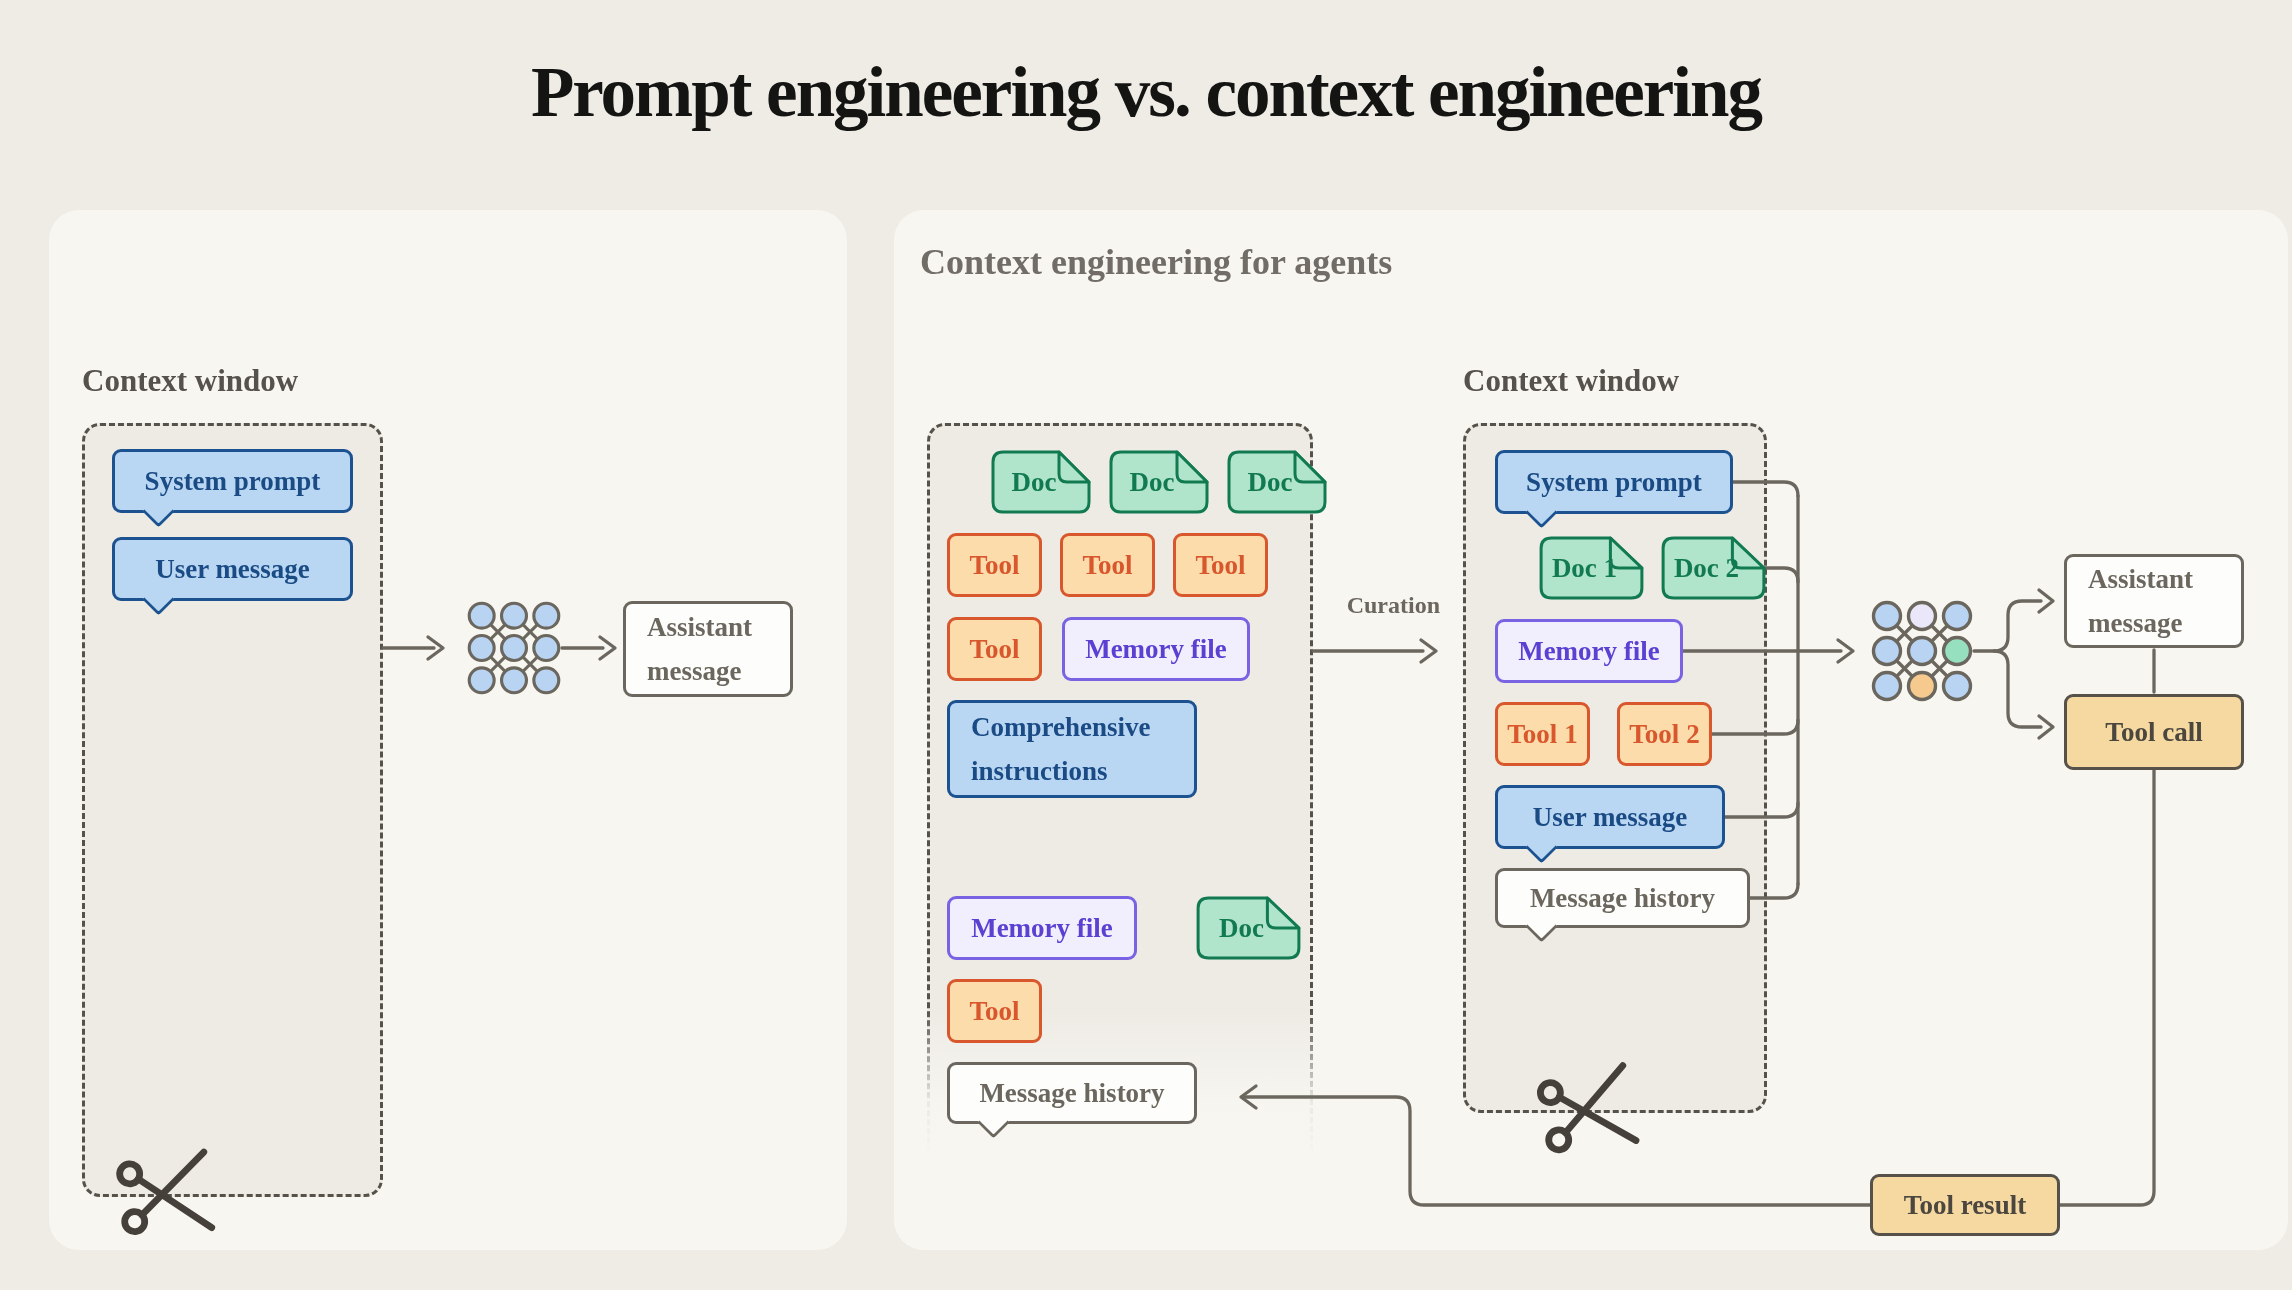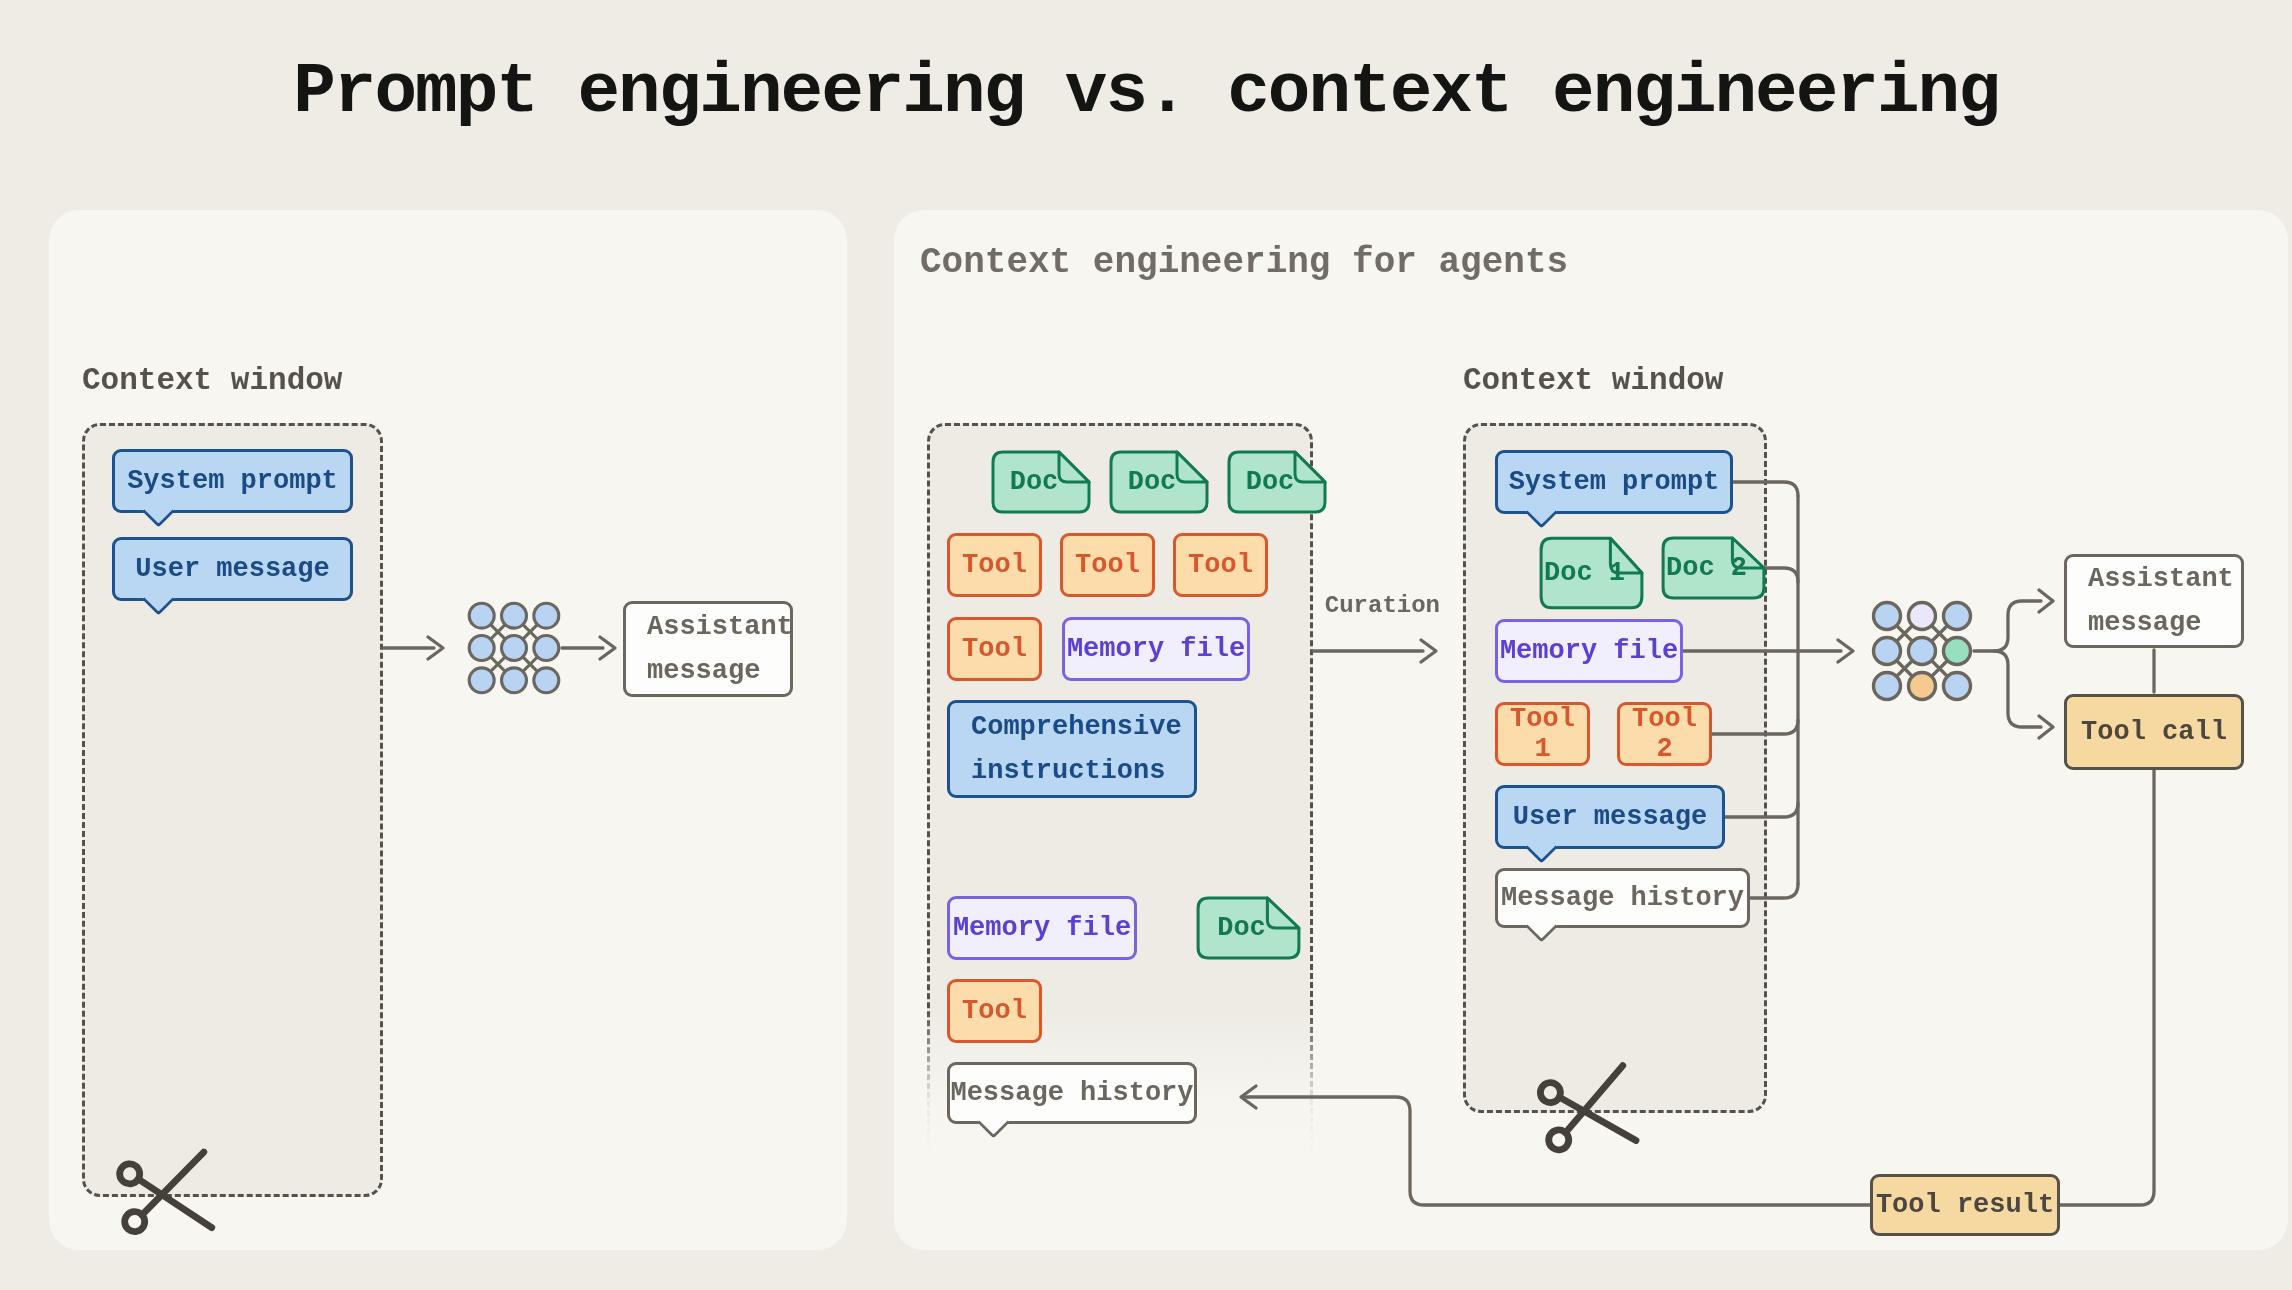--- a/index.html
+++ b/index.html
@@ -1,18 +1,18 @@
 <!DOCTYPE html>
 <html style="--page-bg: #efece6; --panel-bg: #f8f6f1; --window-bg: #edebe4; --dash: #56524a; --line: #6b675e; --heading: #716d66; --label: #56524b; --title: #141413; --blue-fill: #b9d7f3; --blue-border: #1d5290; --blue-text: #1b4b85; --green-fill: #b0e4cb; --green-border: #117a50; --orange-fill: #fcdcab; --orange-border: #d8572c; --purple-fill: #f1effd; --purple-border: #7a63e2; --purple-text: #5b40d2; --tan-fill: #f6d9a1; --tan-border: #56524a; --tan-text: #4b473f; --white-fill: #fdfdfb; --nn-blue: #b9d3f2; --nn-lavender: #eae7fb; --nn-green: #97e0bf; --nn-orange: #f6ca8e;"><head>
 <meta charset="utf-8">
 <style>
   html,body{margin:0;padding:0;background:var(--page-bg,#efece6);}
   *{box-sizing:border-box;}
   #stage{position:relative;width:2292px;height:1290px;background:var(--page-bg,#efece6);
-         font-family:Liberation Mono, monospace;overflow:hidden;padding-left:12px;}
+         font-family:Liberation Serif, serif;overflow:hidden;padding-left:12px;}
   .abs{position:absolute;}
   #title{left:0;top:52px;width:2292px;text-align:center;font-size:71px;font-weight:800;
          color:var(--title,#141413);letter-spacing:-2px;z-index:4;}
   .panel{background:var(--panel-bg,#f8f6f1);border-radius:30px;z-index:0;}
   .panel-heading{font-size:36px;line-height:49px;font-weight:600;color:var(--heading,#716d66);
                  white-space:pre-line;z-index:4;}
   .zone-label{font-size:31px;font-weight:600;color:var(--label,#56524b);z-index:4;}
   .dwindow{background:var(--window-bg,#edebe4);border:3px dashed var(--dash,#56524a);
            border-radius:18px;z-index:1;}
   .dwindow.openbottom{border-bottom:none;border-bottom-left-radius:0;border-bottom-right-radius:0;}
@@ -190,21 +190,21 @@
     <span>Tool</span>
     </div>
 
   <div class="abs chip c-gray bubble" style="left:947px;top:1062px;width:250px;height:62px;">
     <span>Message history</span>
     </div>
 
   <div class="abs chip c-blue bubble" style="left:1495px;top:450px;width:238px;height:64px;">
     <span>System prompt</span>
     </div>
-  <div class="abs doc" style="left:1495px;top:536px;width:105px;height:74px;">
+  <div class="abs doc" style="left:1495px;top:536px;width:105px;height:64px;">
     <svg viewBox="0 0 100 64" preserveAspectRatio="none">
         <path d="M12,2 H68 L98,32 V52 Q98,62 88,62 H12 Q2,62 2,52 V12 Q2,2 12,2 Z" style="fill:var(--green-fill);stroke:var(--green-border);" stroke-width="3" vector-effect="non-scaling-stroke" stroke-linejoin="round"></path>
         <path d="M68,2 V24 Q68,32 76,32 H98 Z" style="fill:var(--green-fill);stroke:var(--green-border);" stroke-width="3" vector-effect="non-scaling-stroke" stroke-linejoin="round"></path>
       </svg>
     <span>Doc 1</span>
     </div>
   <div class="abs doc" style="left:1617px;top:536px;width:105px;height:64px;">
     <svg viewBox="0 0 100 64" preserveAspectRatio="none">
         <path d="M12,2 H68 L98,32 V52 Q98,62 88,62 H12 Q2,62 2,52 V12 Q2,2 12,2 Z" style="fill:var(--green-fill);stroke:var(--green-border);" stroke-width="3" vector-effect="non-scaling-stroke" stroke-linejoin="round"></path>
         <path d="M68,2 V24 Q68,32 76,32 H98 Z" style="fill:var(--green-fill);stroke:var(--green-border);" stroke-width="3" vector-effect="non-scaling-stroke" stroke-linejoin="round"></path>

